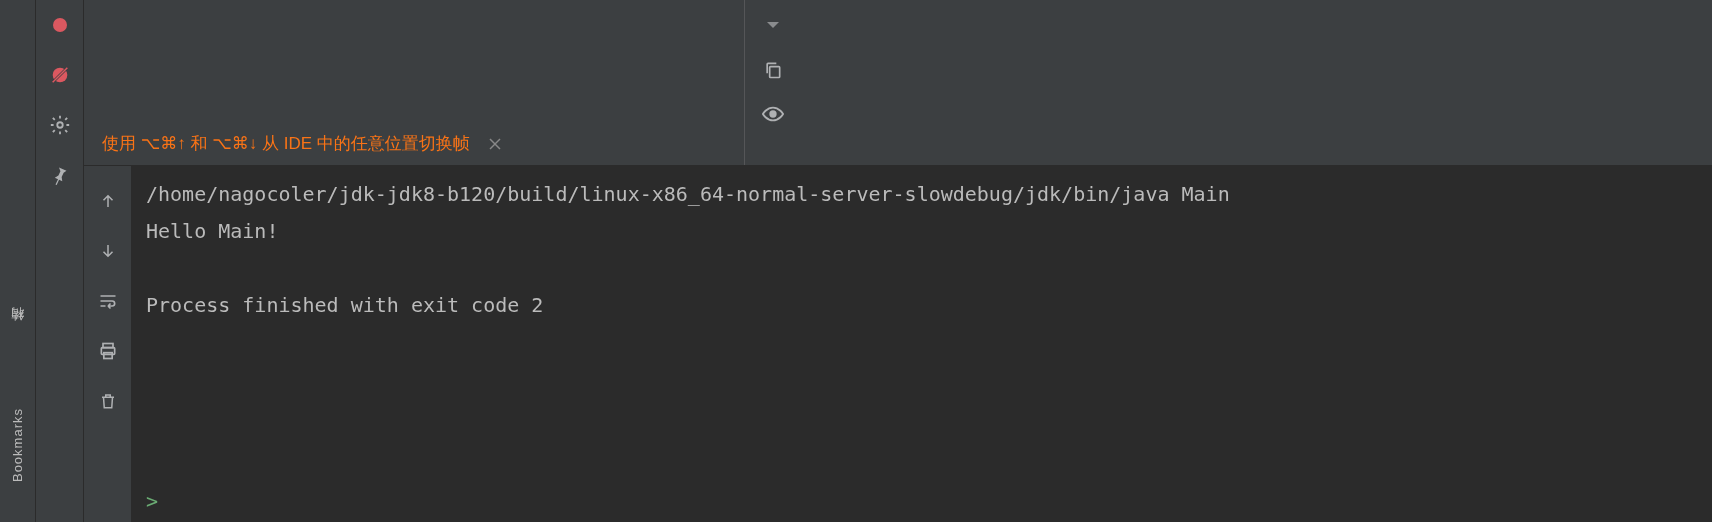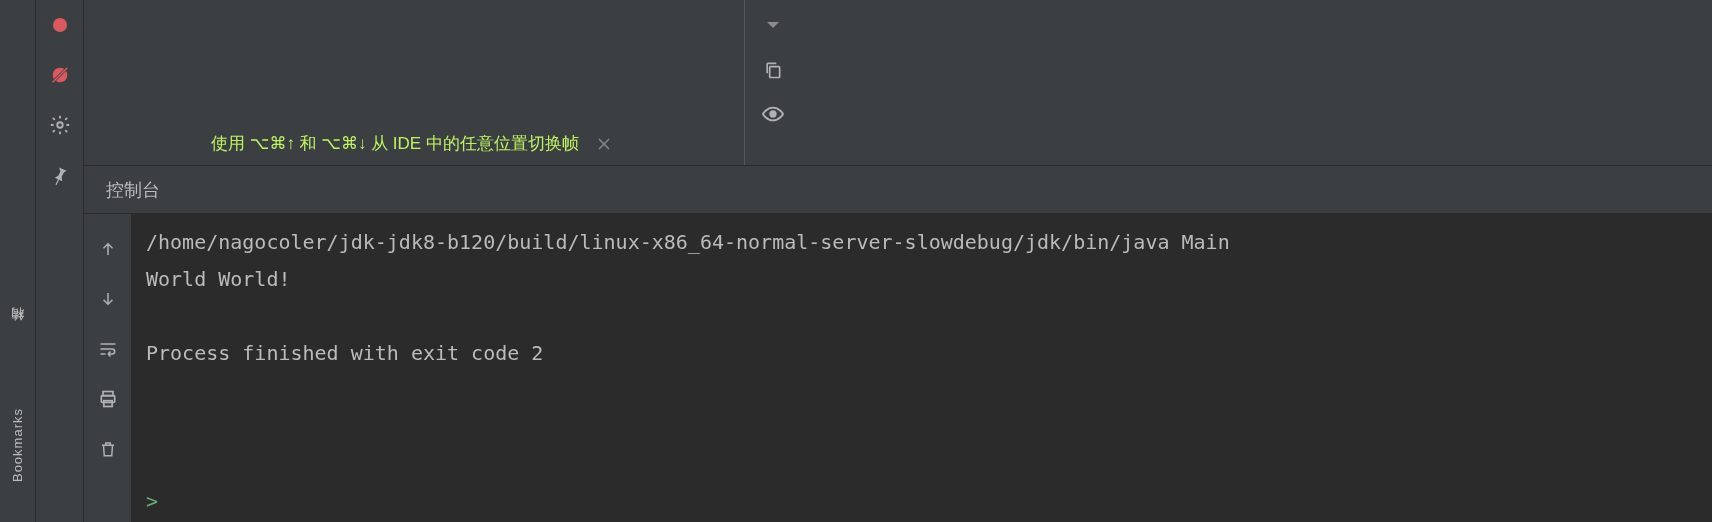--- a/index.html
+++ b/index.html
@@ -80,24 +80,24 @@
       flex: 1;
       display: flex;
       flex-direction: column;
       justify-content: flex-end;
       padding: 0 16px 10px 18px;
       max-width: 660px;
       position: relative;
     }
     .hint-row {
       display: flex;
-      justify-content: center;
+      justify-content: flex-start;
       align-items: center;
       font-size: 17px;
-      color: #bef264;
+      color: #f97316;
       gap: 10px;
     }
     .hint-close {
       color: #888;
       cursor: pointer;
       font-size: 18px;
       padding: 4px 8px;
     }
     .mini-toolbar {
       width: 56px;
@@ -225,23 +225,20 @@
       <div class="mini-btn">
         <svg width="22" height="16" viewBox="0 0 24 16" fill="none" stroke="#afb1b3" stroke-width="2">
           <path d="M1 8s4-7 11-7 11 7 11 7-4 7-11 7S1 8 1 8z"></path>
           <circle cx="12" cy="8" r="3" fill="#afb1b3"></circle>
         </svg>
       </div>
     </div>
     <div class="spacer-right"></div>
   </div>
 
-  <div class="tabs-row">
-    <span>控制台</span>
-  </div>
 
   <div class="console-area">
     <div class="console-toolbar">
       <div class="tool-btn">
         <svg width="18" height="18" viewBox="0 0 24 24" fill="none" stroke="#afb1b3" stroke-width="2">
           <path d="M12 20V5M6 11l6-6 6 6"></path>
         </svg>
       </div>
       <div class="tool-btn">
         <svg width="18" height="18" viewBox="0 0 24 24" fill="none" stroke="#afb1b3" stroke-width="2">
@@ -260,18 +257,18 @@
           <rect x="7" y="14" width="10" height="7"></rect>
         </svg>
       </div>
       <div class="tool-btn">
         <svg width="18" height="20" viewBox="0 0 24 24" fill="none" stroke="#afb1b3" stroke-width="2">
           <path d="M4 7h16M9 7V4h6v3M6 7l1 14h10l1-14"></path>
         </svg>
       </div>
     </div>
     <div class="console-output"><span>/home/nagocoler/jdk-jdk8-b120/build/linux-x86_64-normal-server-slowdebug/jdk/bin/java Main</span>
-<span>World World!</span>
+<span>Hello Main!</span>
 <span></span>
 <span>Process finished with exit code 2</span>
 <span class="prompt">&gt;</span></div>
   </div>
 </div>
 
 </body></html>

